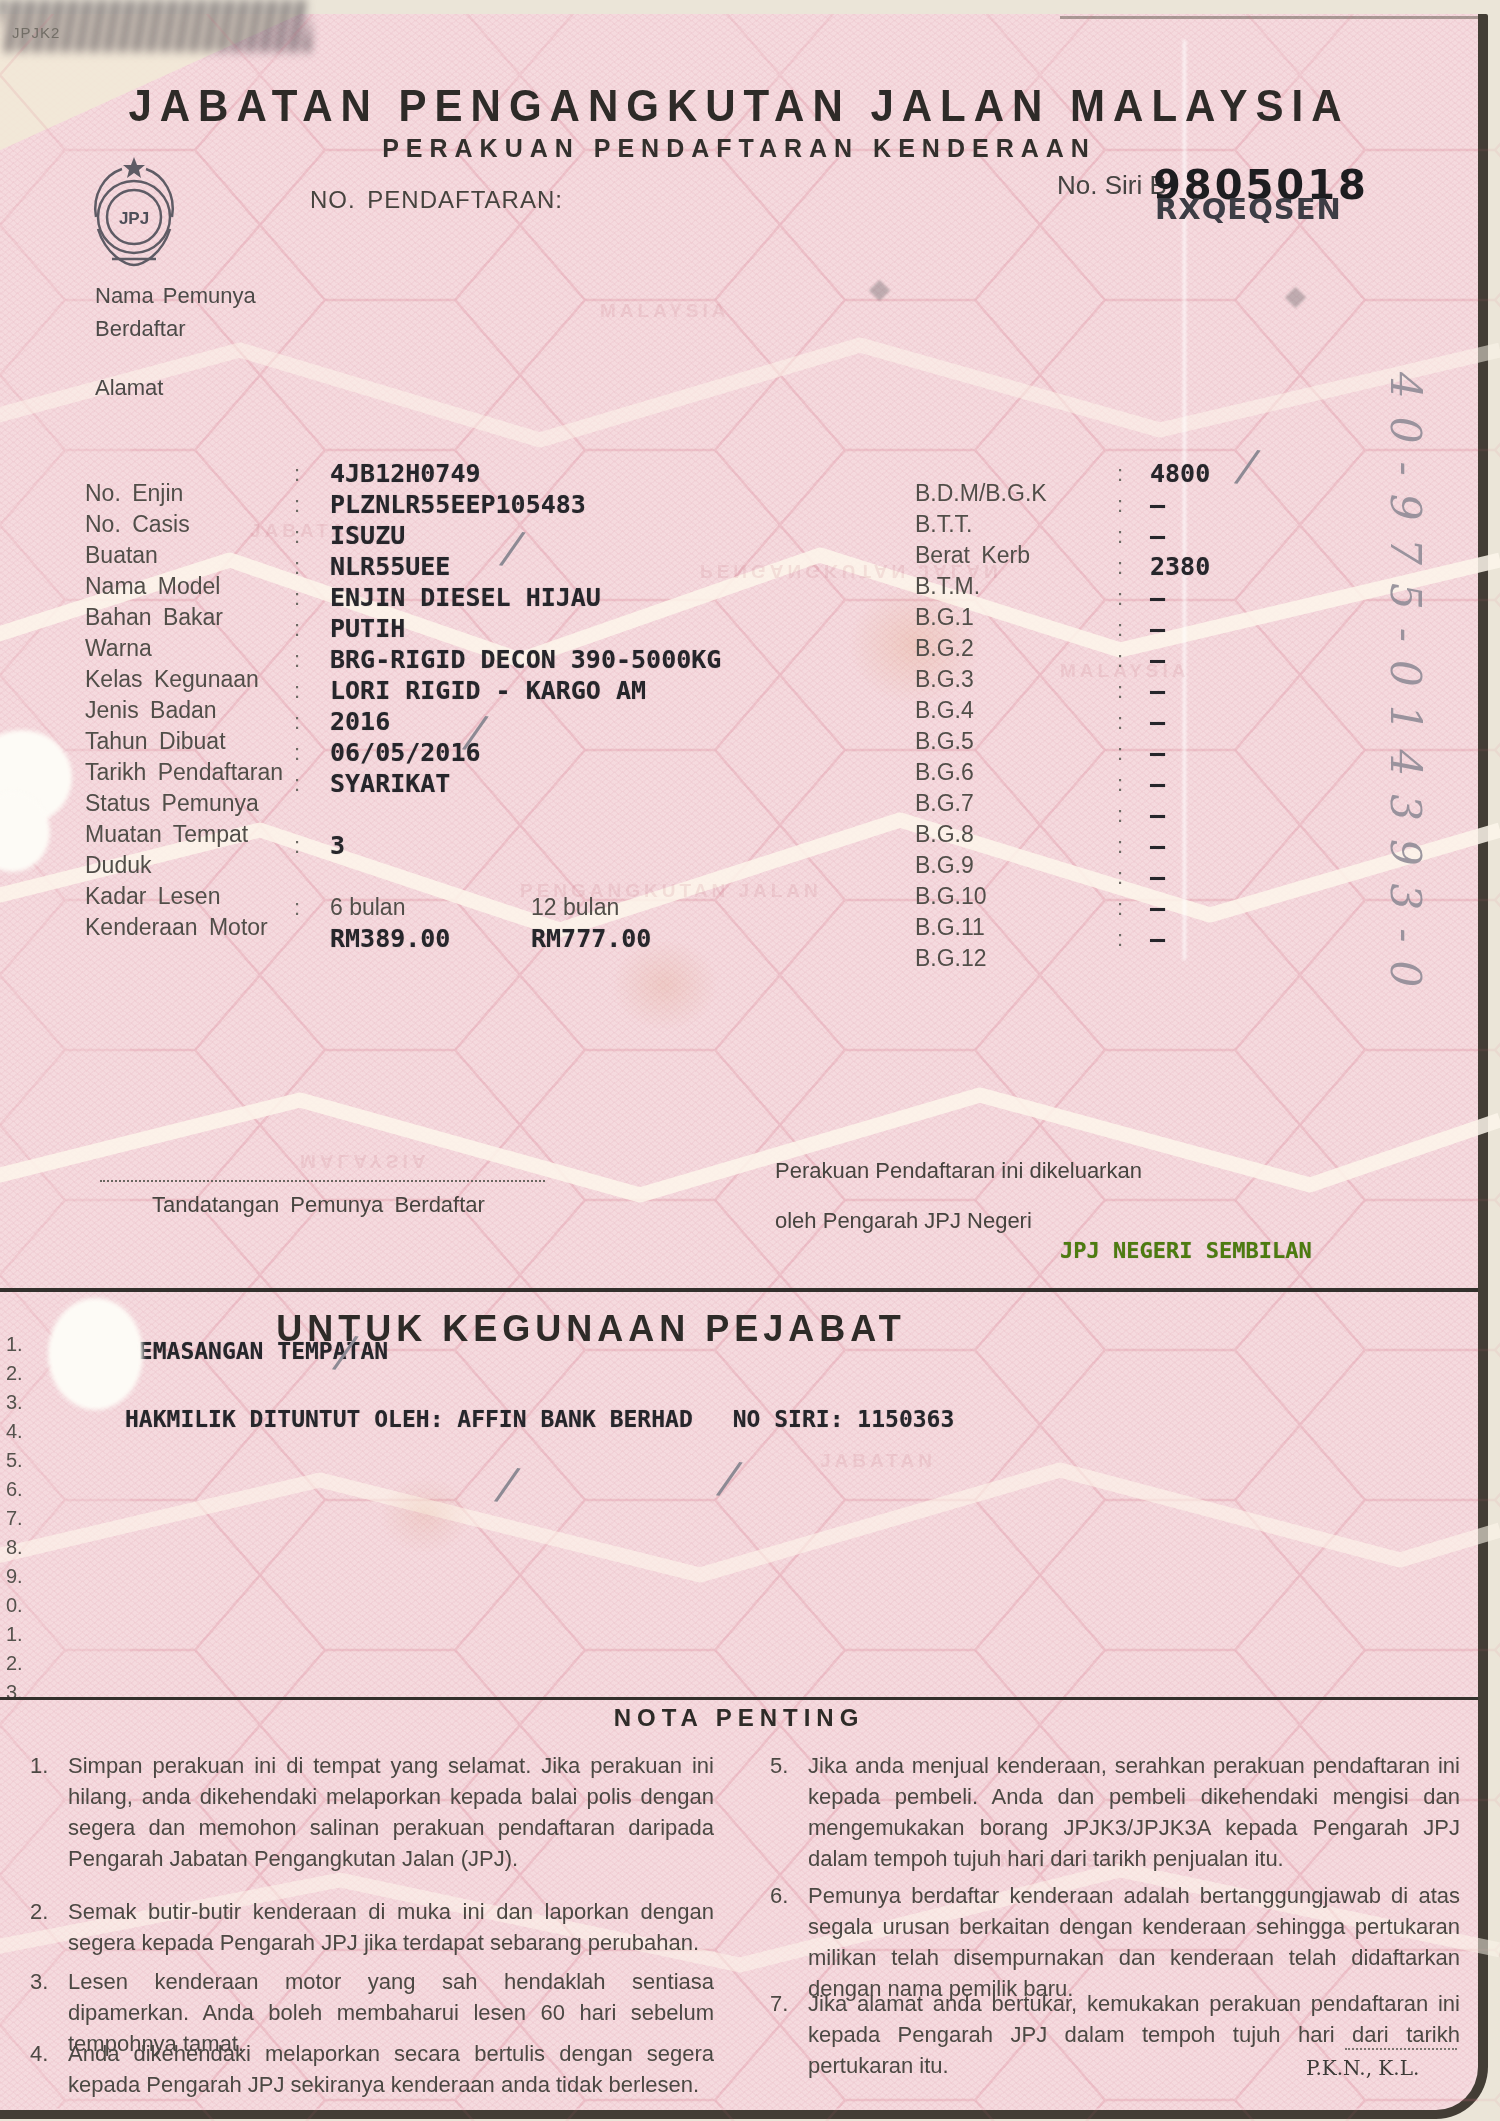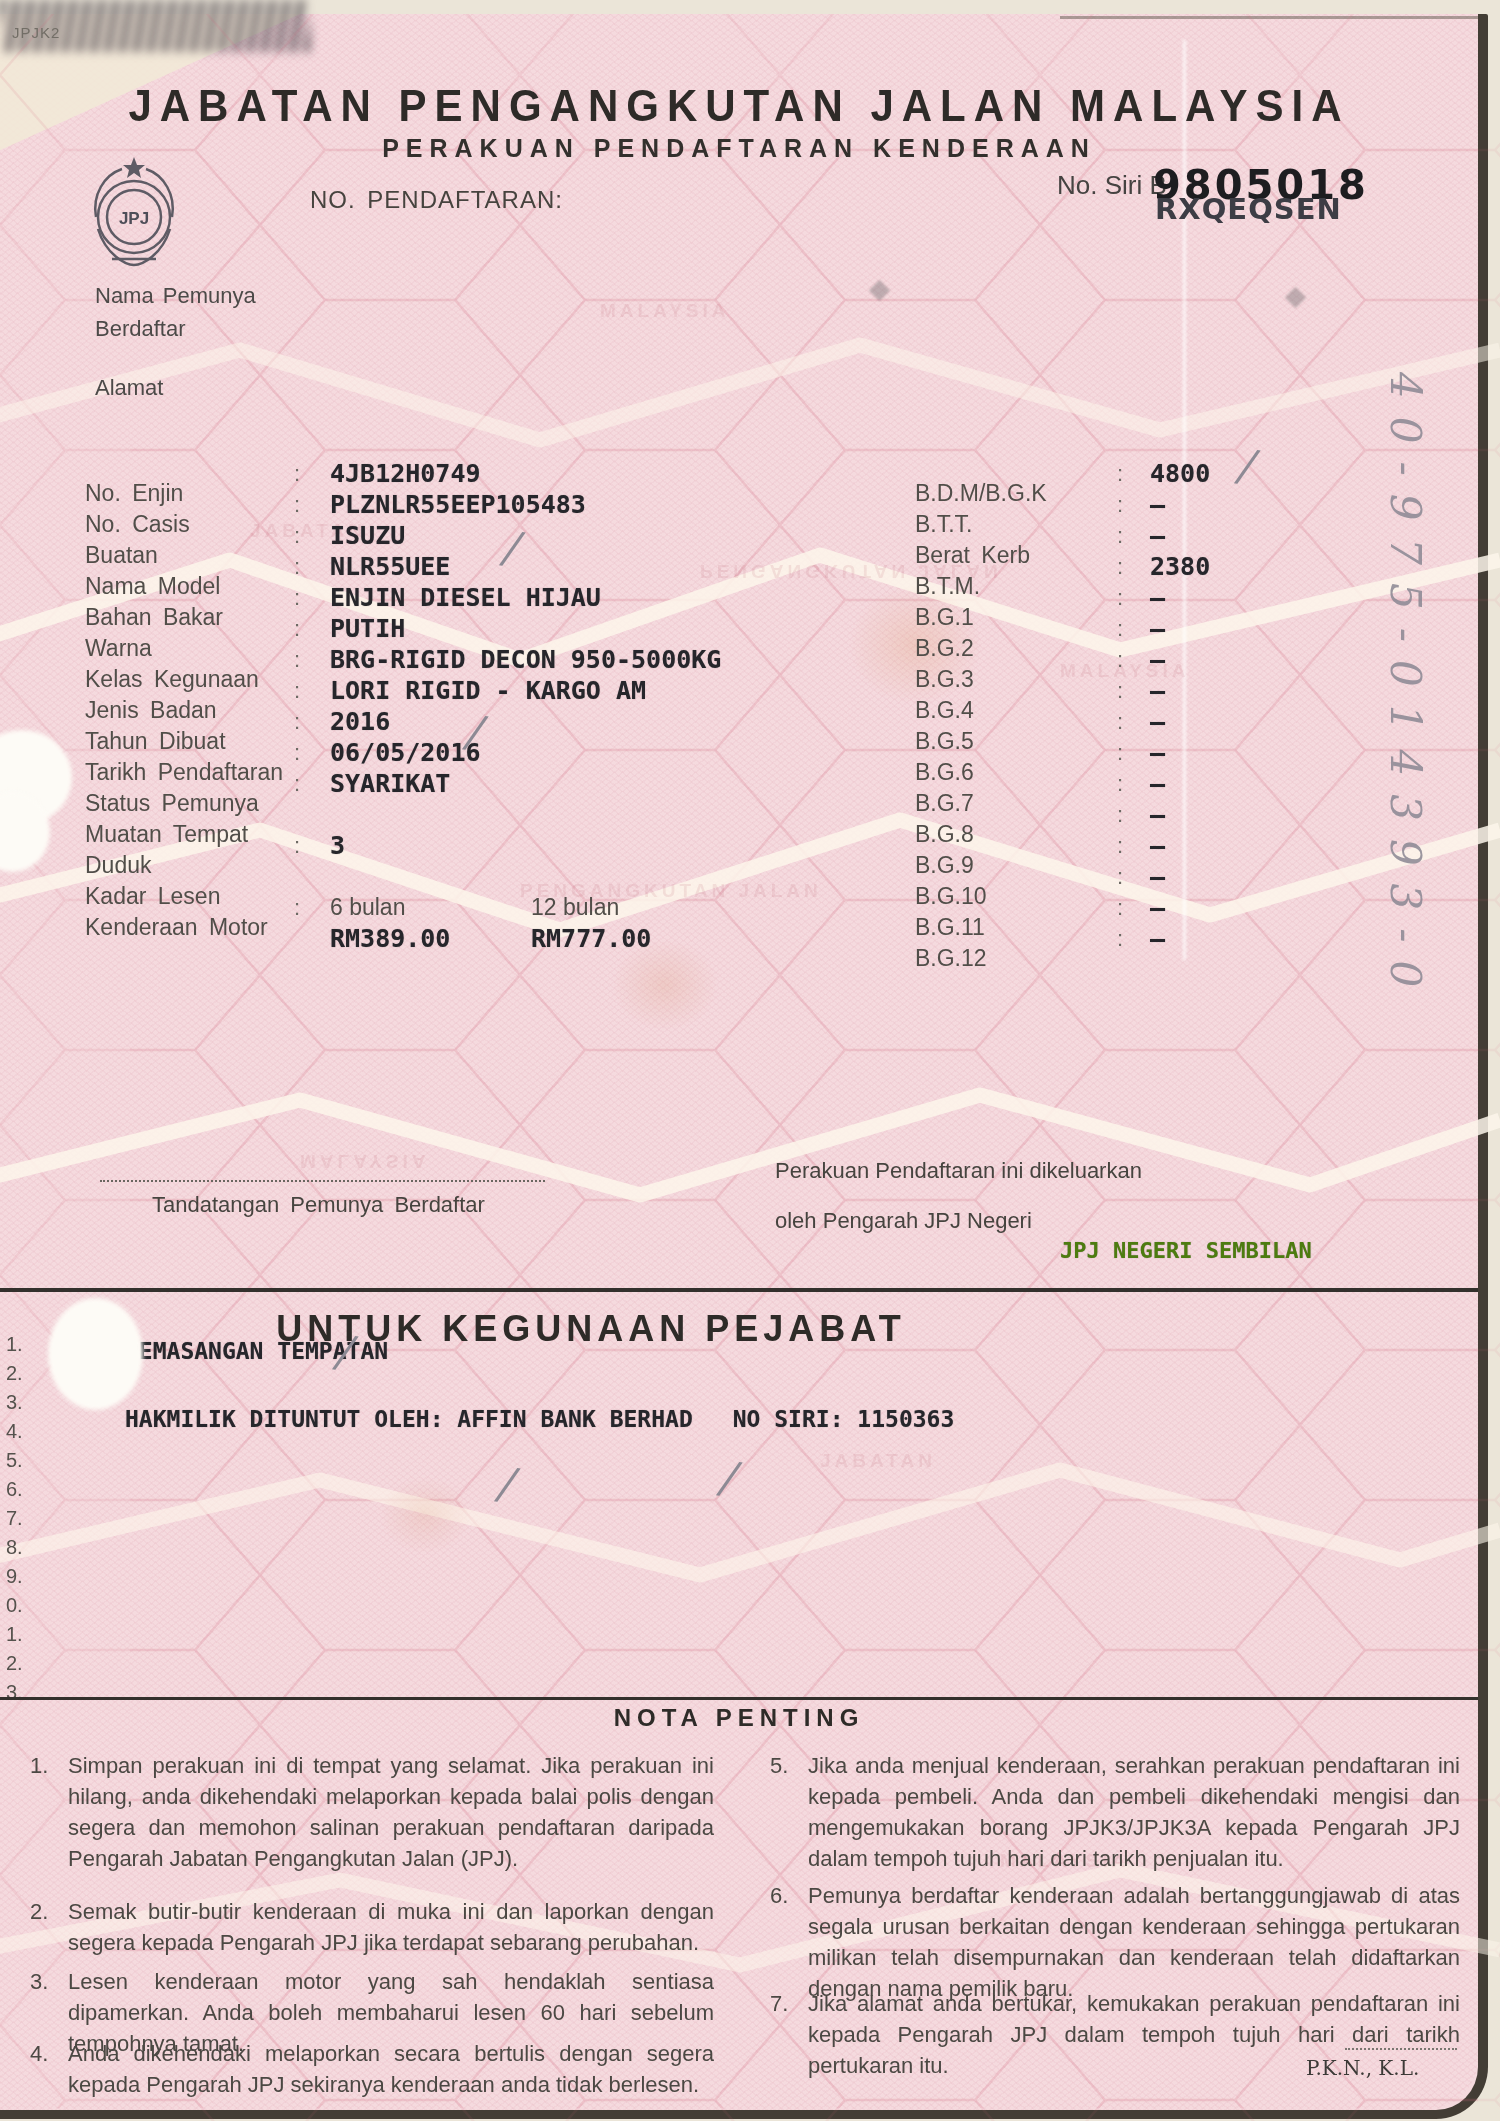--- a/index.html
+++ b/index.html
@@ -180,21 +180,21 @@
   <div id="blur-addr1"></div>
   <div id="blur-addr2"></div>
 
   <div id="dleft" class="z2">
     <div class="drow"><span class="lbl">No. Enjin</span><span class="cl">:</span><span class="val">4JB12H0749</span></div>
     <div class="drow"><span class="lbl">No. Casis</span><span class="cl">:</span><span class="val">PLZNLR55EEP105483</span></div>
     <div class="drow"><span class="lbl">Buatan</span><span class="cl">:</span><span class="val">ISUZU</span></div>
     <div class="drow"><span class="lbl">Nama Model</span><span class="cl">:</span><span class="val">NLR55UEE</span></div>
     <div class="drow"><span class="lbl">Bahan Bakar</span><span class="cl">:</span><span class="val">ENJIN DIESEL HIJAU</span></div>
     <div class="drow"><span class="lbl">Warna</span><span class="cl">:</span><span class="val">PUTIH</span></div>
-    <div class="drow"><span class="lbl">Kelas Kegunaan</span><span class="cl">:</span><span class="val">BRG-RIGID DECON 950-5000KG</span></div>
+    <div class="drow"><span class="lbl">Kelas Kegunaan</span><span class="cl">:</span><span class="val">BRG-RIGID DECON 390-5000KG</span></div>
     <div class="drow"><span class="lbl">Jenis Badan</span><span class="cl">:</span><span class="val">LORI RIGID - KARGO AM</span></div>
     <div class="drow"><span class="lbl">Tahun Dibuat</span><span class="cl">:</span><span class="val">2016</span></div>
     <div class="drow"><span class="lbl">Tarikh Pendaftaran</span><span class="cl">:</span><span class="val">06/05/2016</span></div>
     <div class="drow"><span class="lbl">Status Pemunya</span><span class="cl">:</span><span class="val">SYARIKAT</span></div>
     <div class="drow"><span class="lbl">Muatan Tempat</span><span class="cl"></span><span class="val"></span></div>
     <div class="drow"><span class="lbl">Duduk</span><span class="cl">:</span><span class="val">3</span></div>
     <div class="drow"><span class="lbl">Kadar Lesen</span><span class="cl"></span><span class="val"></span></div>
     <div class="drow"><span class="lbl">Kenderaan Motor</span><span class="cl">:</span><span class="val light">6 bulan</span><span class="val light val2">12 bulan</span></div>
     <div class="drow"><span class="lbl"></span><span class="cl"></span><span class="val">RM389.00</span><span class="val val2">RM777.00</span></div>
   </div>

